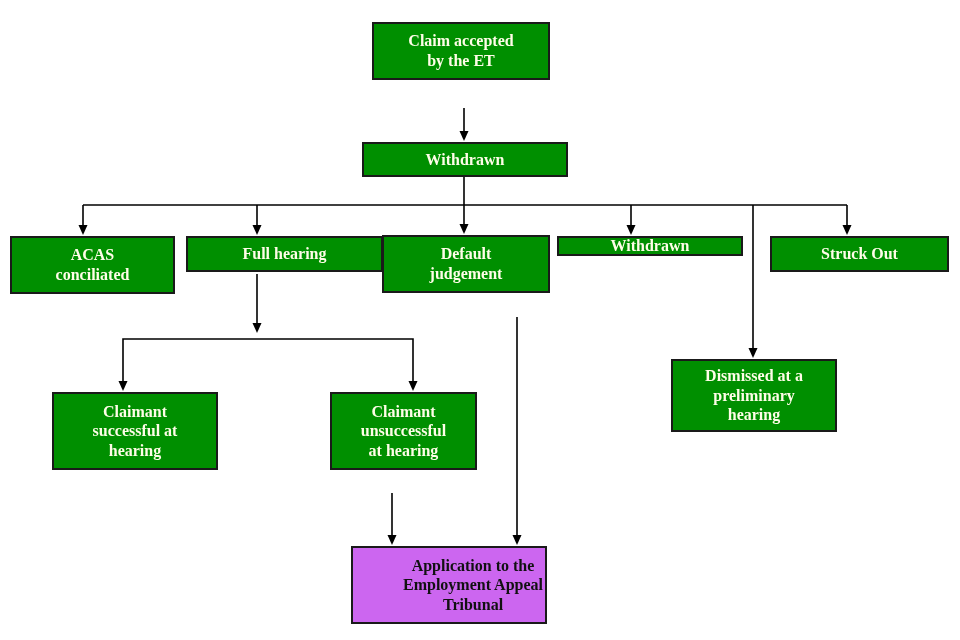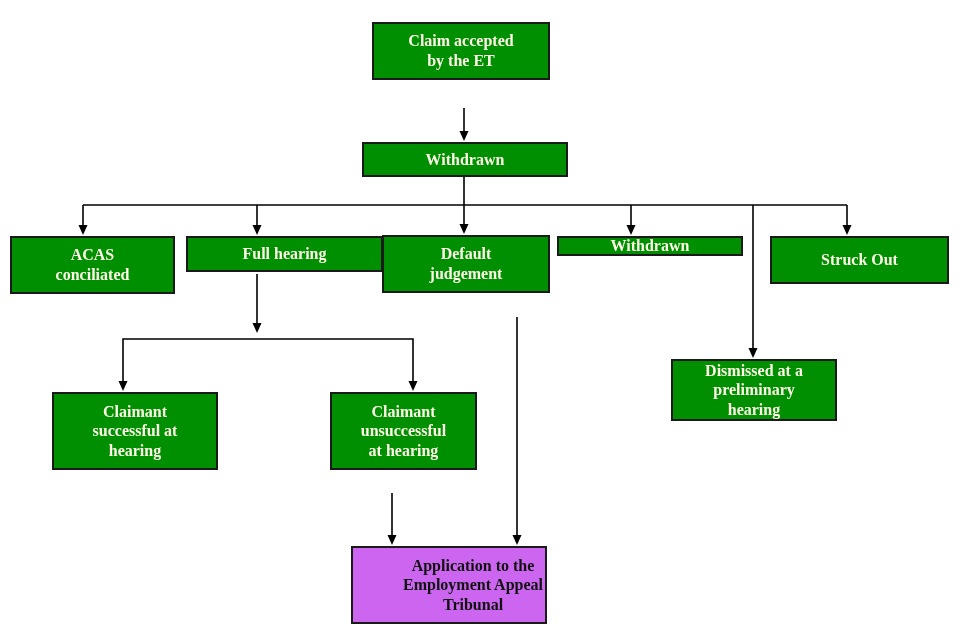--- a/index.html
+++ b/index.html
@@ -68,31 +68,31 @@
   <div class="node" style="left:10px; top:236px; width:165px; height:58px;">ACAS
 conciliated</div>
 
   <div class="node" style="left:186px; top:236px; width:197px; height:36px;">Full hearing</div>
 
   <div class="node" style="left:382px; top:235px; width:168px; height:58px;">Default
 judgement</div>
 
   <div class="node" style="left:557px; top:236px; width:186px; height:20px;">Withdrawn</div>
 
-  <div class="node" style="left:770px; top:236px; width:179px; height:48px;">Struck Out</div>
+  <div class="node" style="left:770px; top:236px; width:179px; height:36px;">Struck Out</div>
 
   <div class="node" style="left:52px; top:392px; width:166px; height:78px;">Claimant
 successful at
 hearing</div>
 
   <div class="node" style="left:330px; top:392px; width:147px; height:78px;">Claimant
 unsuccessful
 at hearing</div>
 
-  <div class="node" style="left:671px; top:359px; width:166px; height:62px;">Dismissed at a
+  <div class="node" style="left:671px; top:359px; width:166px; height:73px;">Dismissed at a
 preliminary
 hearing</div>
 
   <div class="node appeal" style="left:351px; top:546px; width:196px; height:78px;">Application to the
 Employment Appeal
 Tribunal</div>
 
   <svg class="connectors" viewBox="0 0 960 640" xmlns="http://www.w3.org/2000/svg">
 
     <g>

